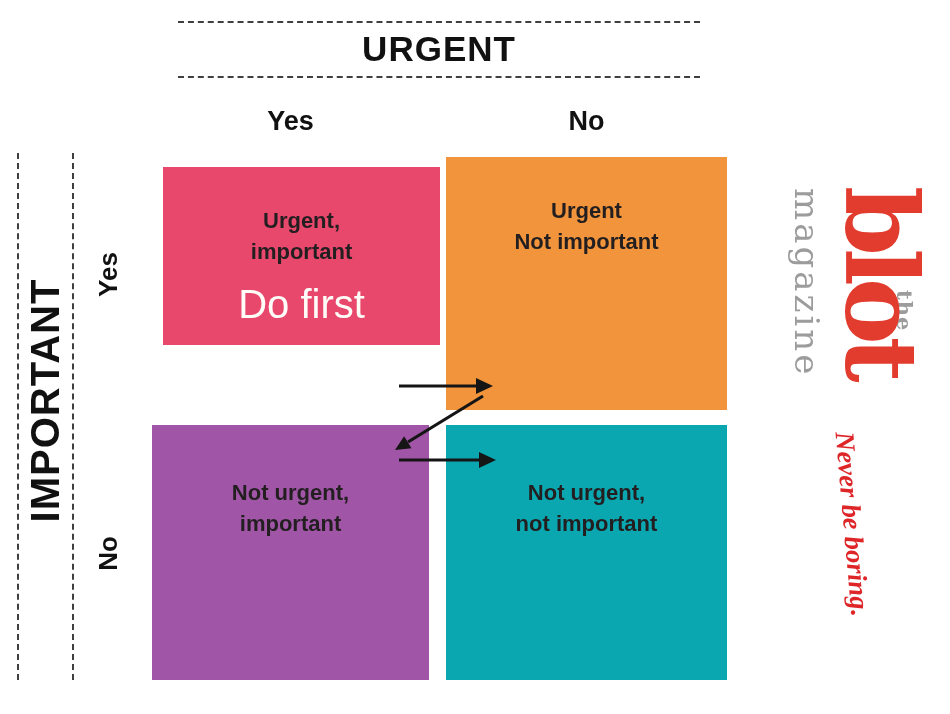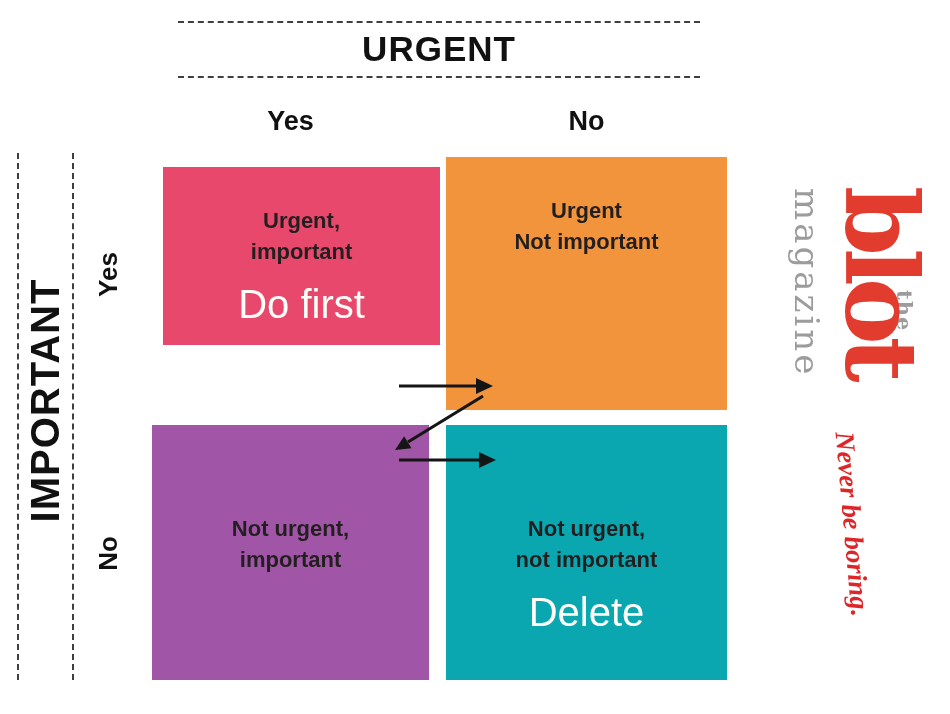--- a/index.html
+++ b/index.html
@@ -31,21 +31,21 @@
   .row-yes-wrap .rot-ccw,.row-no-wrap .rot-ccw{font-size:26px;font-weight:700;}
   
   .quad{position:absolute;text-align:center;}
   .quad.q1{left:163px;top:157px;width:277px;height:178px;background:#E9486D;margin-top:10px;}
   .quad.q2{left:446px;top:157px;width:281px;height:253px;background:#F2943C;}
   .quad.q3{left:152px;top:425px;width:277px;height:255px;background:#A055A7;}
   .quad.q4{left:446px;top:425px;width:281px;height:255px;background:#0BA7B1;}
   .quad .sub{font-size:22px;font-weight:700;line-height:31px;color:#231F20;}
   .quad .title{font-size:40px;font-weight:500;color:#FFFDF8;margin-top:14px;line-height:46px;}
   .q1 .pad,.q2 .pad{padding-top:38px;}
-  .q3 .pad,.q4 .pad{padding-top:88px;}
+  .q3 .pad,.q4 .pad{padding-top:52px;}
   
   .arrows{position:absolute;left:0;top:0;width:950px;height:714px;pointer-events:none;}
   
   .logo-wrap{position:absolute;left:789px;top:186px;width:128px;height:192px;}
   .logo-inner{
     position:absolute;left:50%;top:50%;width:192px;height:128px;
     transform:translate(-50%,-50%) rotate(90deg);
   }
   .logo-the{
     position:absolute;left:104px;top:0;font-family:"DejaVu Serif", serif;
@@ -105,21 +105,20 @@
   <div class="quad q3" style="background-color: rgb(160, 85, 167);">
     <div class="pad">
       <div class="sub">Not urgent,</div>
       <div class="sub">important</div>
     </div>
   </div>
   <div class="quad q4" style="background-color: rgb(11, 167, 177);">
     <div class="pad">
       <div class="sub">Not urgent,</div>
       <div class="sub">not important</div>
-      <div class="title">Delete</div>
     </div>
   </div>
 
   <svg class="arrows" viewBox="0 0 950 714">
     <g>
       <line x1="399" y1="386" x2="477" y2="386" stroke="#151515" stroke-width="3.2"></line>
       <polygon points="493,386 476,378 476,394" fill="#151515"></polygon>
     </g>
     <g>
       <line x1="483" y1="396" x2="408" y2="442" stroke="#151515" stroke-width="3.2"></line>

